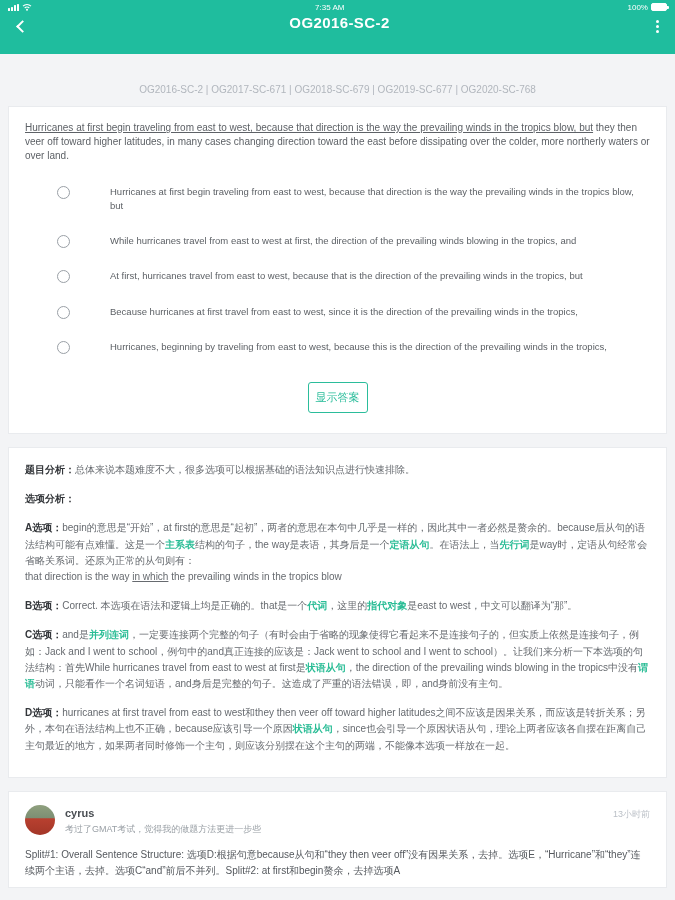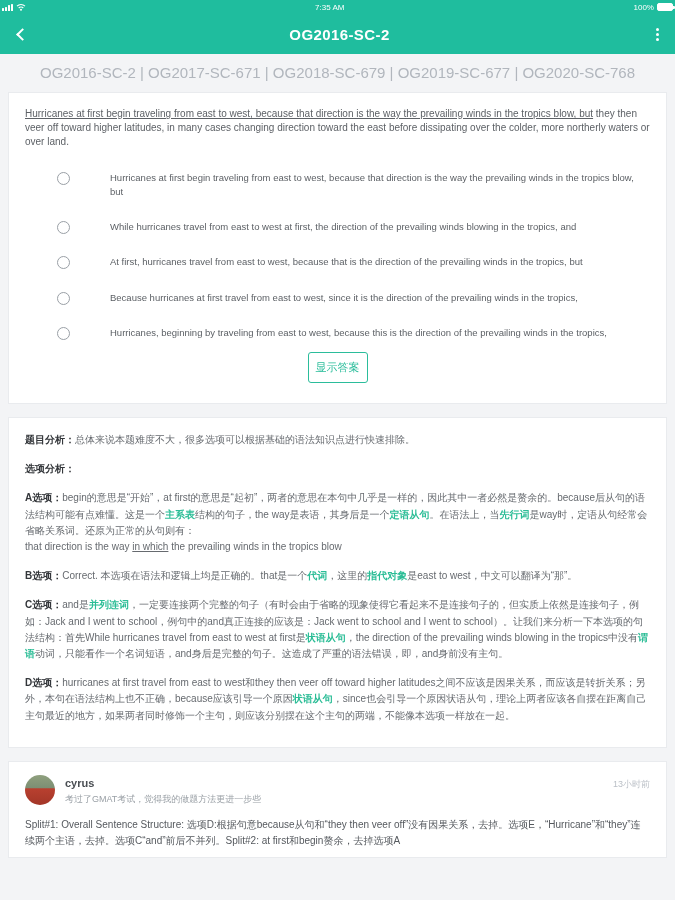--- a/index.html
+++ b/index.html
@@ -1,54 +1,54 @@
 <!DOCTYPE html>
 <html><head>
 <meta charset="utf-8">
 <style>
   * { margin:0; padding:0; box-sizing:border-box; }
   html,body { width:675px; height:900px; overflow:hidden; }
   body { background:#f3f4f6; font-family:"Liberation Sans","DejaVu Sans",sans-serif; }
 
   
   .status-bar { height:14px; background:#1fbd9e; display:flex; align-items:center;
-    justify-content:space-between; padding:0 2px; color:#fff; font-size:8px; }
+    justify-content:space-between; padding:0 8px; color:#fff; font-size:8px; }
   .status-left, .status-right { display:flex; align-items:center; gap:3px;text-align:center; }
   .signal-icon { display:inline-flex; align-items:flex-end; gap:1px; }
   .signal-icon i { display:block; width:2px; background:#fff; border-radius:.5px; }
   .signal-icon i:nth-child(1){height:3px}.signal-icon i:nth-child(2){height:4px}
   .signal-icon i:nth-child(3){height:6px}.signal-icon i:nth-child(4){height:7px}
   .battery-icon { width:16px; height:8px; border:1px solid #fff; border-radius:2px;
     position:relative; background:#fff; }
   .battery-icon:after { content:""; position:absolute; right:-3px; top:2px; width:2px;
     height:3px; background:#fff; border-radius:0 1px 1px 0; }
-  .nav-bar { height:40px; background:#1fbd9e; display:flex; align-items:center;
+  .nav-bar { height:40px; background:#1fbd9e; display:flex; 
     justify-content:space-between; padding:0 16px;gap:44px; }
   .back-button { width:24px; height:24px; display:flex; align-items:center; cursor:pointer; }
   .chevron-left { width:9px; height:9px; border-left:2px solid #fff; border-bottom:2px solid #fff;
     transform:rotate(45deg); margin-left:2px; }
   .nav-title { color:#fff; font-size:15px; font-weight:bold; letter-spacing:.4px; }
   .menu-button { width:20px; height:24px; display:flex; flex-direction:column; gap:2px;
     align-items:flex-end; justify-content:center; cursor:pointer; }
   .menu-button i { display:block; width:3px; height:3px; border-radius:50%; background:#fff; }
 
   
-  .breadcrumb { text-align:center; color:#b1b6bd; font-size:15px; padding:10px 0 11px; }
+  .breadcrumb { text-align:center; color:#b1b6bd; font-size:10px; padding:30px 0 11px; }
 
   
   .card { background:#fff; border:1px solid #e9ebee; margin:0 8px 13px; }
 
   .question-card { padding:14px 16px 20px; }
   .q-text { font-size:10px; color:#5d6166; line-height:1.42; }
   .q-underline { text-decoration:underline; }
   .option-row { display:flex; margin-top:21px; cursor:pointer; }
   .radio { width:13px; height:13px; border:1.5px solid #9aa0a6; border-radius:50%;
     margin:1px 0 0 32px; flex:none; background:#fff; }
   .option-text { font-size:9.5px; color:#5d6166; line-height:1.5; margin-left:40px; padding-right:6px; }
-  .show-answer { display:block; margin:12px auto 0; background:#fff; border:1px solid #2bbd9b;
+  .show-answer { display:block; margin:28px auto 0; background:#fff; border:1px solid #2bbd9b;
     color:#2bbd9b; font-size:11px; padding:7px 7px; border-radius:3px; cursor:pointer;
     font-family:inherit; }
 
   .analysis-card { padding:14px 16px 10px; font-size:10px; color:#666a6f; line-height:1.62; }
   .para { margin-bottom:13px; }
   .lbl { color:#33363a; font-weight:bold; }
   .hl { color:#2bbd96;font-weight:bold; }
   .ul { text-decoration:underline; }
 
   .comment-card { padding:13px 16px 8px; }

